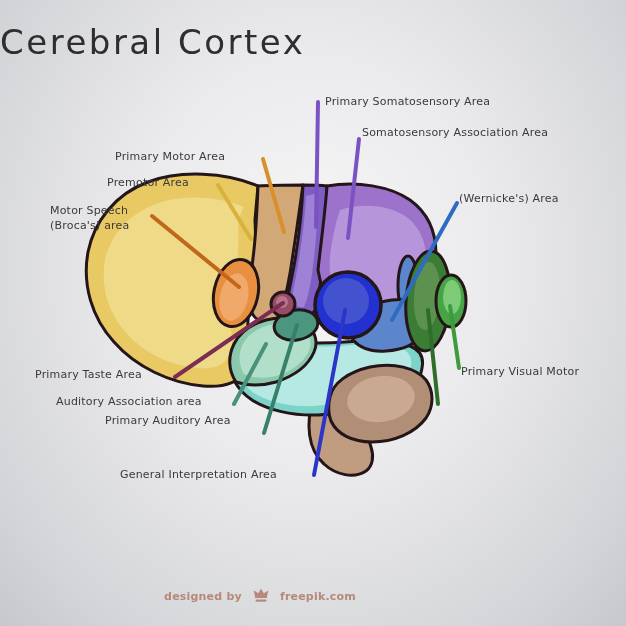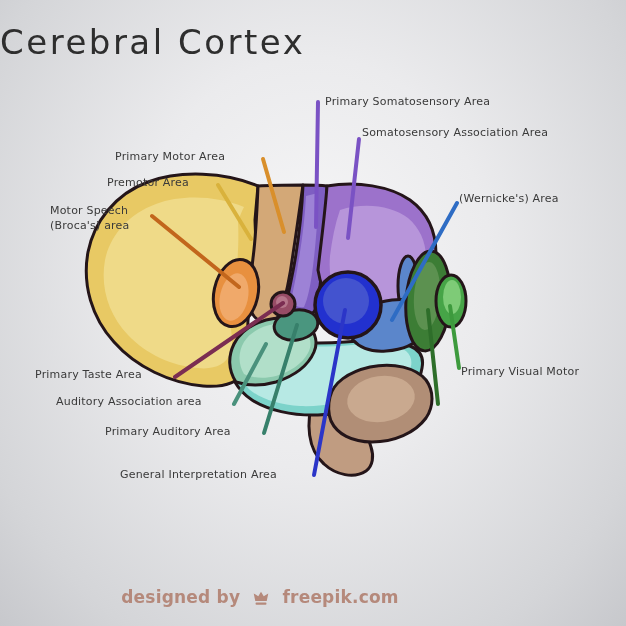--- a/index.html
+++ b/index.html
@@ -14,21 +14,21 @@
     font-size:34px;color:#2e2e2e;letter-spacing:2.5px;font-weight:500;
   }
   .lbl{
     position:absolute;font-size:11px;color:#3a3a3a;white-space:nowrap;
     letter-spacing:0.2px;line-height:15px;
   }
   .lbl span{display:block;}
   .brain-svg{position:absolute;left:0;top:0;}
   .footer{
     position:absolute;top:587px;left:0;width:520px;text-align:center;
-    font-size:17px;font-weight:bold;color:#b5897b;letter-spacing:0.2px;
+    font-size:11px;font-weight:bold;color:#b5897b;letter-spacing:0.2px;
   }
   .footer .logo{display:inline-block;vertical-align:-3px;margin:0 5px;}
 </style>
 </head>
 <body>
 
 <div class="stage">
 
   <div class="title">Cerebral Cortex</div>
 
@@ -140,21 +140,21 @@
   <div class="lbl" style="left:107px;top:175px">Premotor Area</div>
   <div class="lbl" style="left:50px;top:203px">
     <span>Motor Speech</span>
     <span>(Broca's) area</span>
   </div>
   <div class="lbl" style="left:459px;top:191px">
     <span>(Wernicke's) Area</span>
   </div>
   <div class="lbl" style="left:35px;top:367px">Primary Taste Area</div>
   <div class="lbl" style="left:56px;top:394px">Auditory Association area</div>
-  <div class="lbl" style="left:105px;top:424px">Primary Auditory Area</div>
+  <div class="lbl" style="left:105px;top:413px">Primary Auditory Area</div>
   <div class="lbl" style="left:120px;top:467px">General Interpretation Area</div>
   <div class="lbl" style="left:461px;top:364px">Primary Visual Motor</div>
 
   <div class="footer">
     <span>designed by</span>
     <svg class="logo" width="20" height="16" viewBox="0 0 22 16">
       <path d="M11,1 L14,6 L19,3 L17.3,11.3 L4.7,11.3 L3,3 L8,6 Z" fill="#b5897b"></path>
       <rect x="5" y="13" width="12" height="2.4" rx="1" fill="#b5897b"></rect>
     </svg>
     <span>freepik.com</span>

